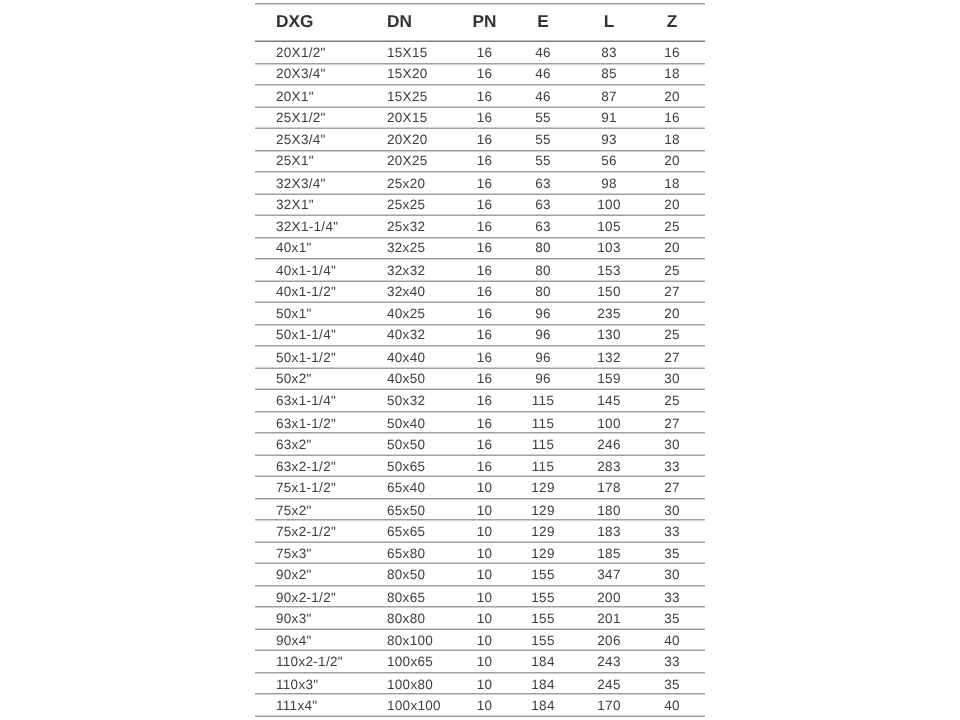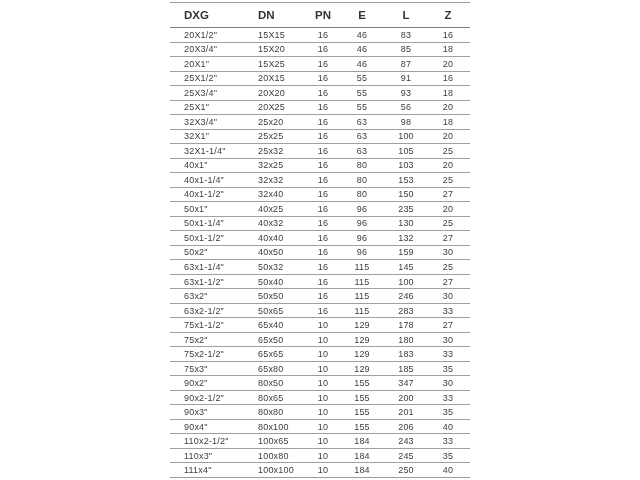--- a/index.html
+++ b/index.html
@@ -321,18 +321,18 @@
           <td class="c2">10</td>
           <td class="c3">184</td>
           <td class="c4">245</td>
           <td class="c5">35</td>
         </tr>
         <tr>
           <td class="c0">111x4"</td>
           <td class="c1">100x100</td>
           <td class="c2">10</td>
           <td class="c3">184</td>
-          <td class="c4">250</td>
+          <td class="c4">170</td>
           <td class="c5">40</td>
         </tr>
       </tbody>
   </table>
 </div>
 
 </body></html>

